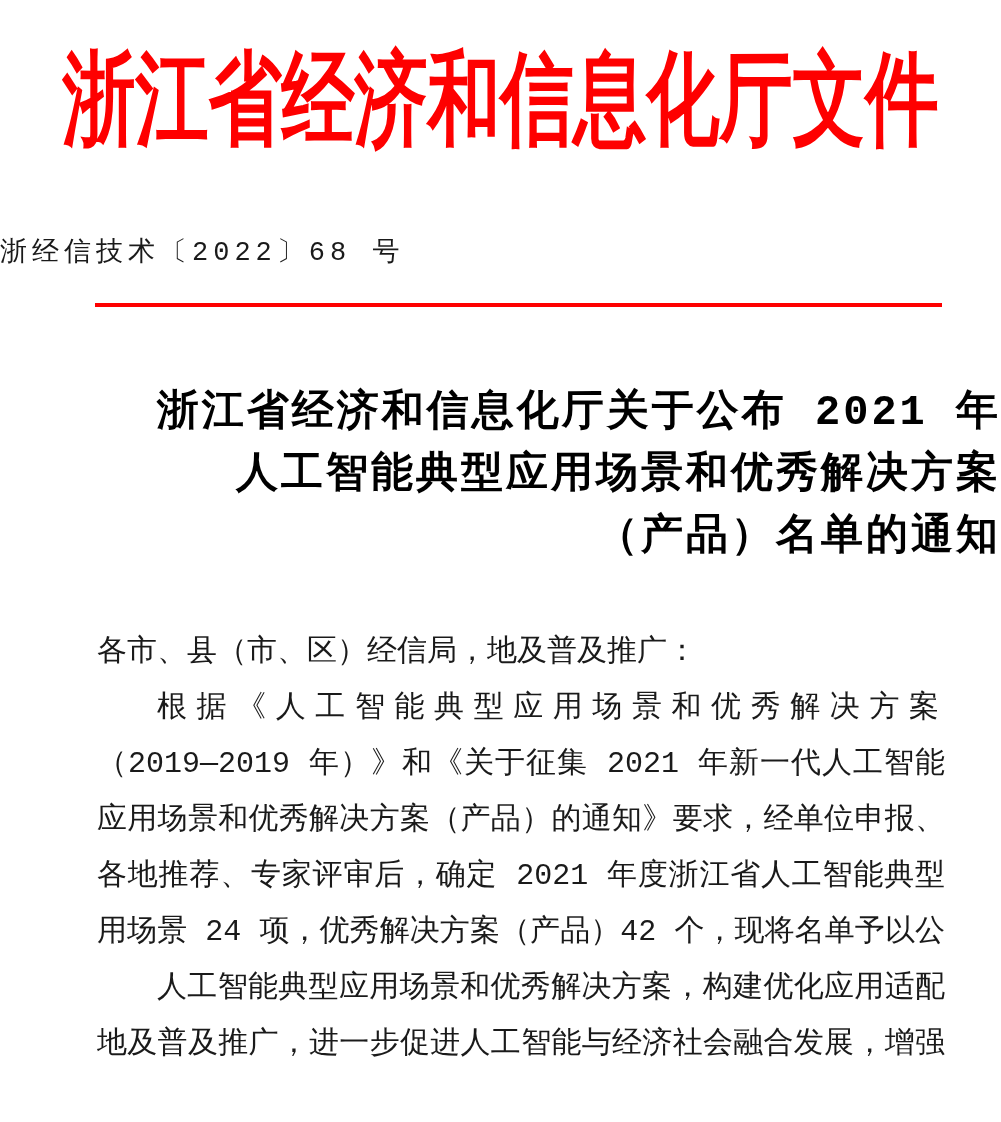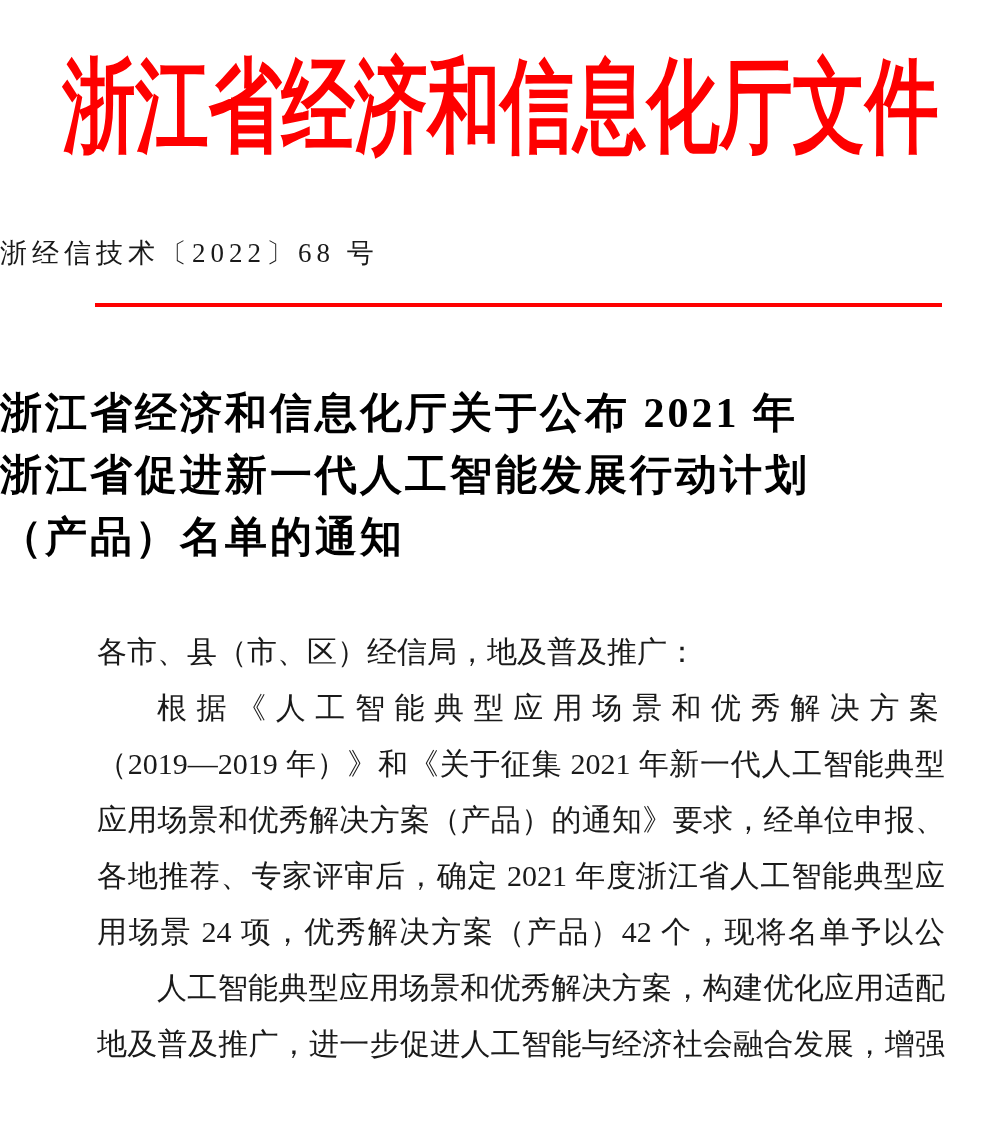--- a/index.html
+++ b/index.html
@@ -2,21 +2,21 @@
 <html><head>
 <meta charset="utf-8">
 <style>
   * { margin: 0; padding: 0; box-sizing: border-box; }
   html, body { background: #ffffff; }
   .page {
     position: relative;
     width: 1001px;
     height: 1122px;
     background: #ffffff;
-    font-family: Liberation Serif, serif;
+    font-family: Liberation Mono, monospace;
     overflow: hidden;
     margin: 0 auto;
   }
   
   .letterhead {
     position: absolute;
     top: 56px;
     left: 0;
     width: 100%;
     text-align: center;
@@ -49,21 +49,21 @@
     width: 847px;
     height: 4px;
     background: #fe0000;
   }
   
   .notice-title {
     position: absolute;
     top: 382px;
     left: 0;
     width: 100%;
-    text-align: left;
+    text-align: right;
     color: #000000;
     font-weight: 700;
     font-size: 42px;
     line-height: 62px;
     letter-spacing: 3px;
     white-space: nowrap;
   }
   
   .body-text {
     position: absolute;
@@ -92,21 +92,21 @@
 <div class="page">
 
   <div class="letterhead">浙江省经济和信息化厅文件</div>
 
   <div class="doc-number">浙经信技术〔2022〕68 号</div>
 
   <div class="red-rule"></div>
 
   <div class="notice-title">
     <div>浙江省经济和信息化厅关于公布 2021 年</div>
-    <div>浙江省促进新一代人工智能发展行动计划</div>
+    <div>人工智能典型应用场景和优秀解决方案</div>
     <div>（产品）名单的通知</div>
   </div>
 
   <div class="body-text">
     <div class="b-line">各市、县（市、区）经信局，地及普及推广：</div>
     <div class="b-line j indent wide">根据《人工智能典型应用场景和优秀解决方案</div>
     <div class="b-line j">（2019—2019 年）》和《关于征集 2021 年新一代人工智能典型</div>
     <div class="b-line j">应用场景和优秀解决方案（产品）的通知》要求，经单位申报、</div>
     <div class="b-line j">各地推荐、专家评审后，确定 2021 年度浙江省人工智能典型应</div>
     <div class="b-line j">用场景 24 项，优秀解决方案（产品）42 个，现将名单予以公布。</div>

